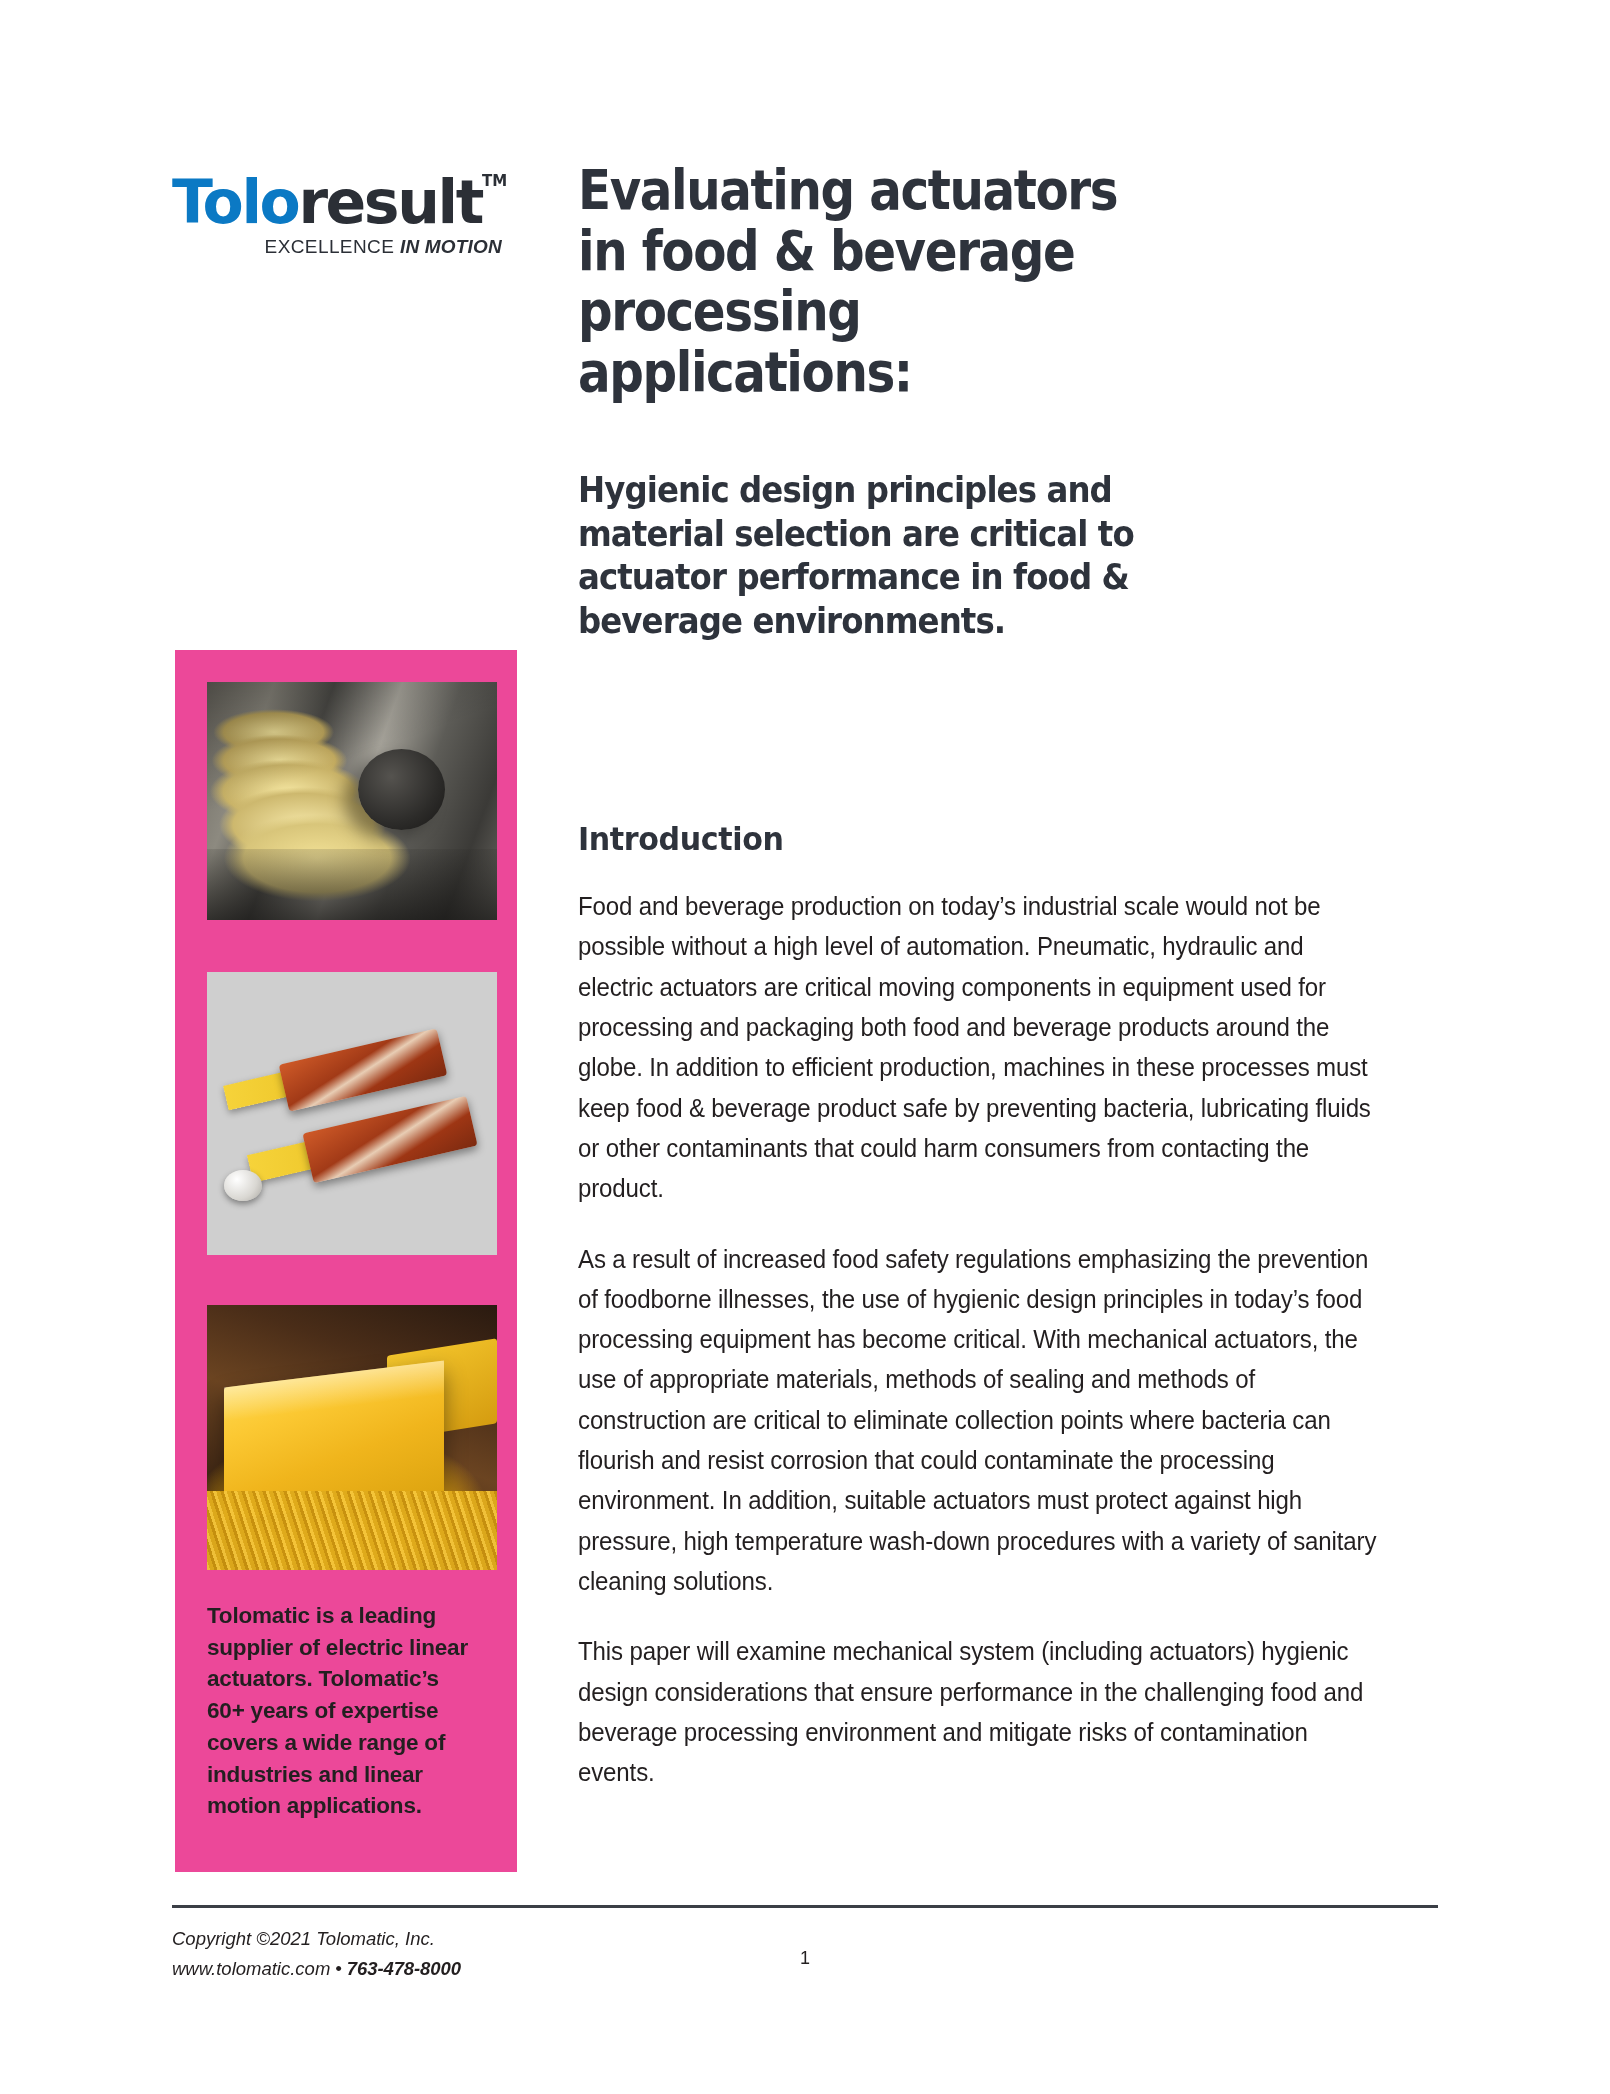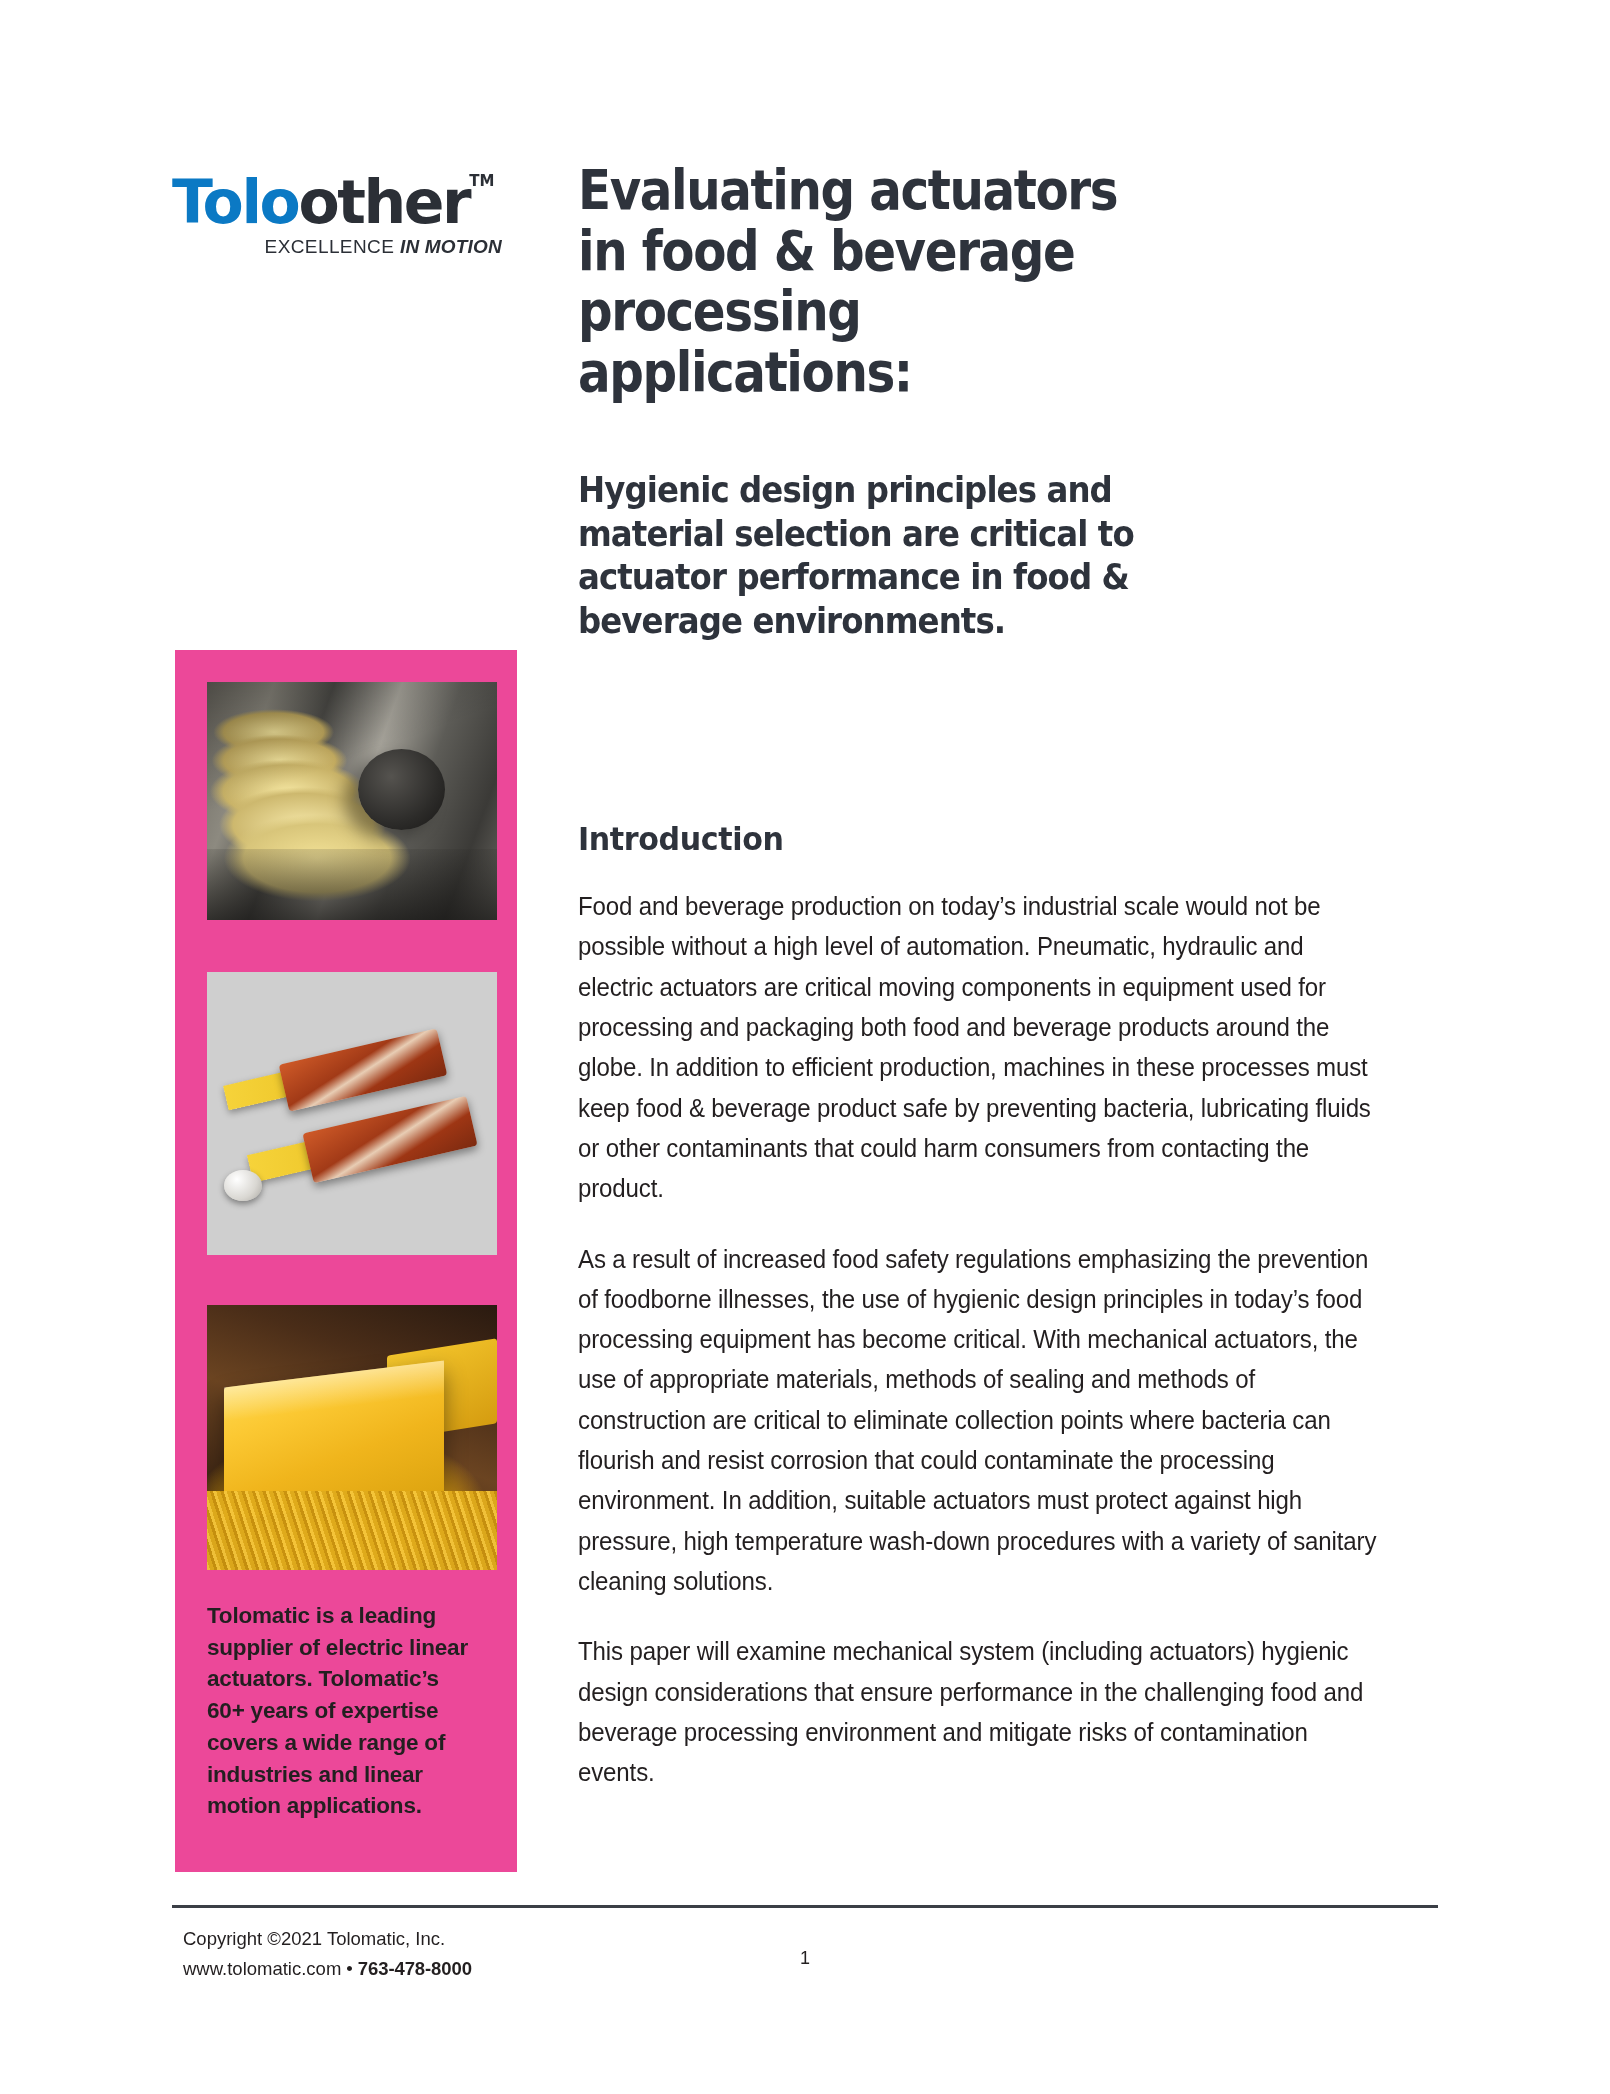--- a/index.html
+++ b/index.html
@@ -282,23 +282,24 @@
     left: 172px;
     top: 1920px;
     width: 1266px;
     height: 70px;
     font-family: "Liberation Sans", sans-serif;
     font-size: 18.5px;
     color: #231f20;
   }
   .footer-left {
     position: absolute;
-    left: 11px; top: 4px;
+    left: 0; top: 4px;
     line-height: 1.62;
     white-space: nowrap;
+    font-style: italic;
   }
   .footer-left .phone { font-weight: bold; letter-spacing: -0.1px; margin-top: 33px; }
   .footer-left .bullet { padding: 0 5px; }
   .footer-right {
     position: absolute;
     right: 0; top: 4px;
     text-align: right;
     line-height: 1.62;
     white-space: nowrap;
   }
@@ -309,21 +310,21 @@
     transform: translateX(-50%);
     font-size: 18px;
   }
 </style>
 </head>
 <body>
 
 <div class="page">
 
   <div class="logo-block">
-    <div class="logo-word"><span class="logo-blue">Tolo</span><span class="logo-dark">other</span><span class="logo-tm">TM</span></div>
+    <div class="logo-word"><span class="logo-blue">Tolo</span><span class="logo-dark">result</span><span class="logo-tm">TM</span></div>
     <div class="logo-tag"><span>EXCELLENCE </span><span class="em">IN MOTION</span></div>
   </div>
 
   <div class="title-col">
     <h1 class="doc-title">Evaluating actuators
 in food &amp; beverage
 processing applications:</h1>
     <h2 class="doc-subtitle">Hygienic design principles and
 material selection are critical to
 actuator performance in food &amp;

